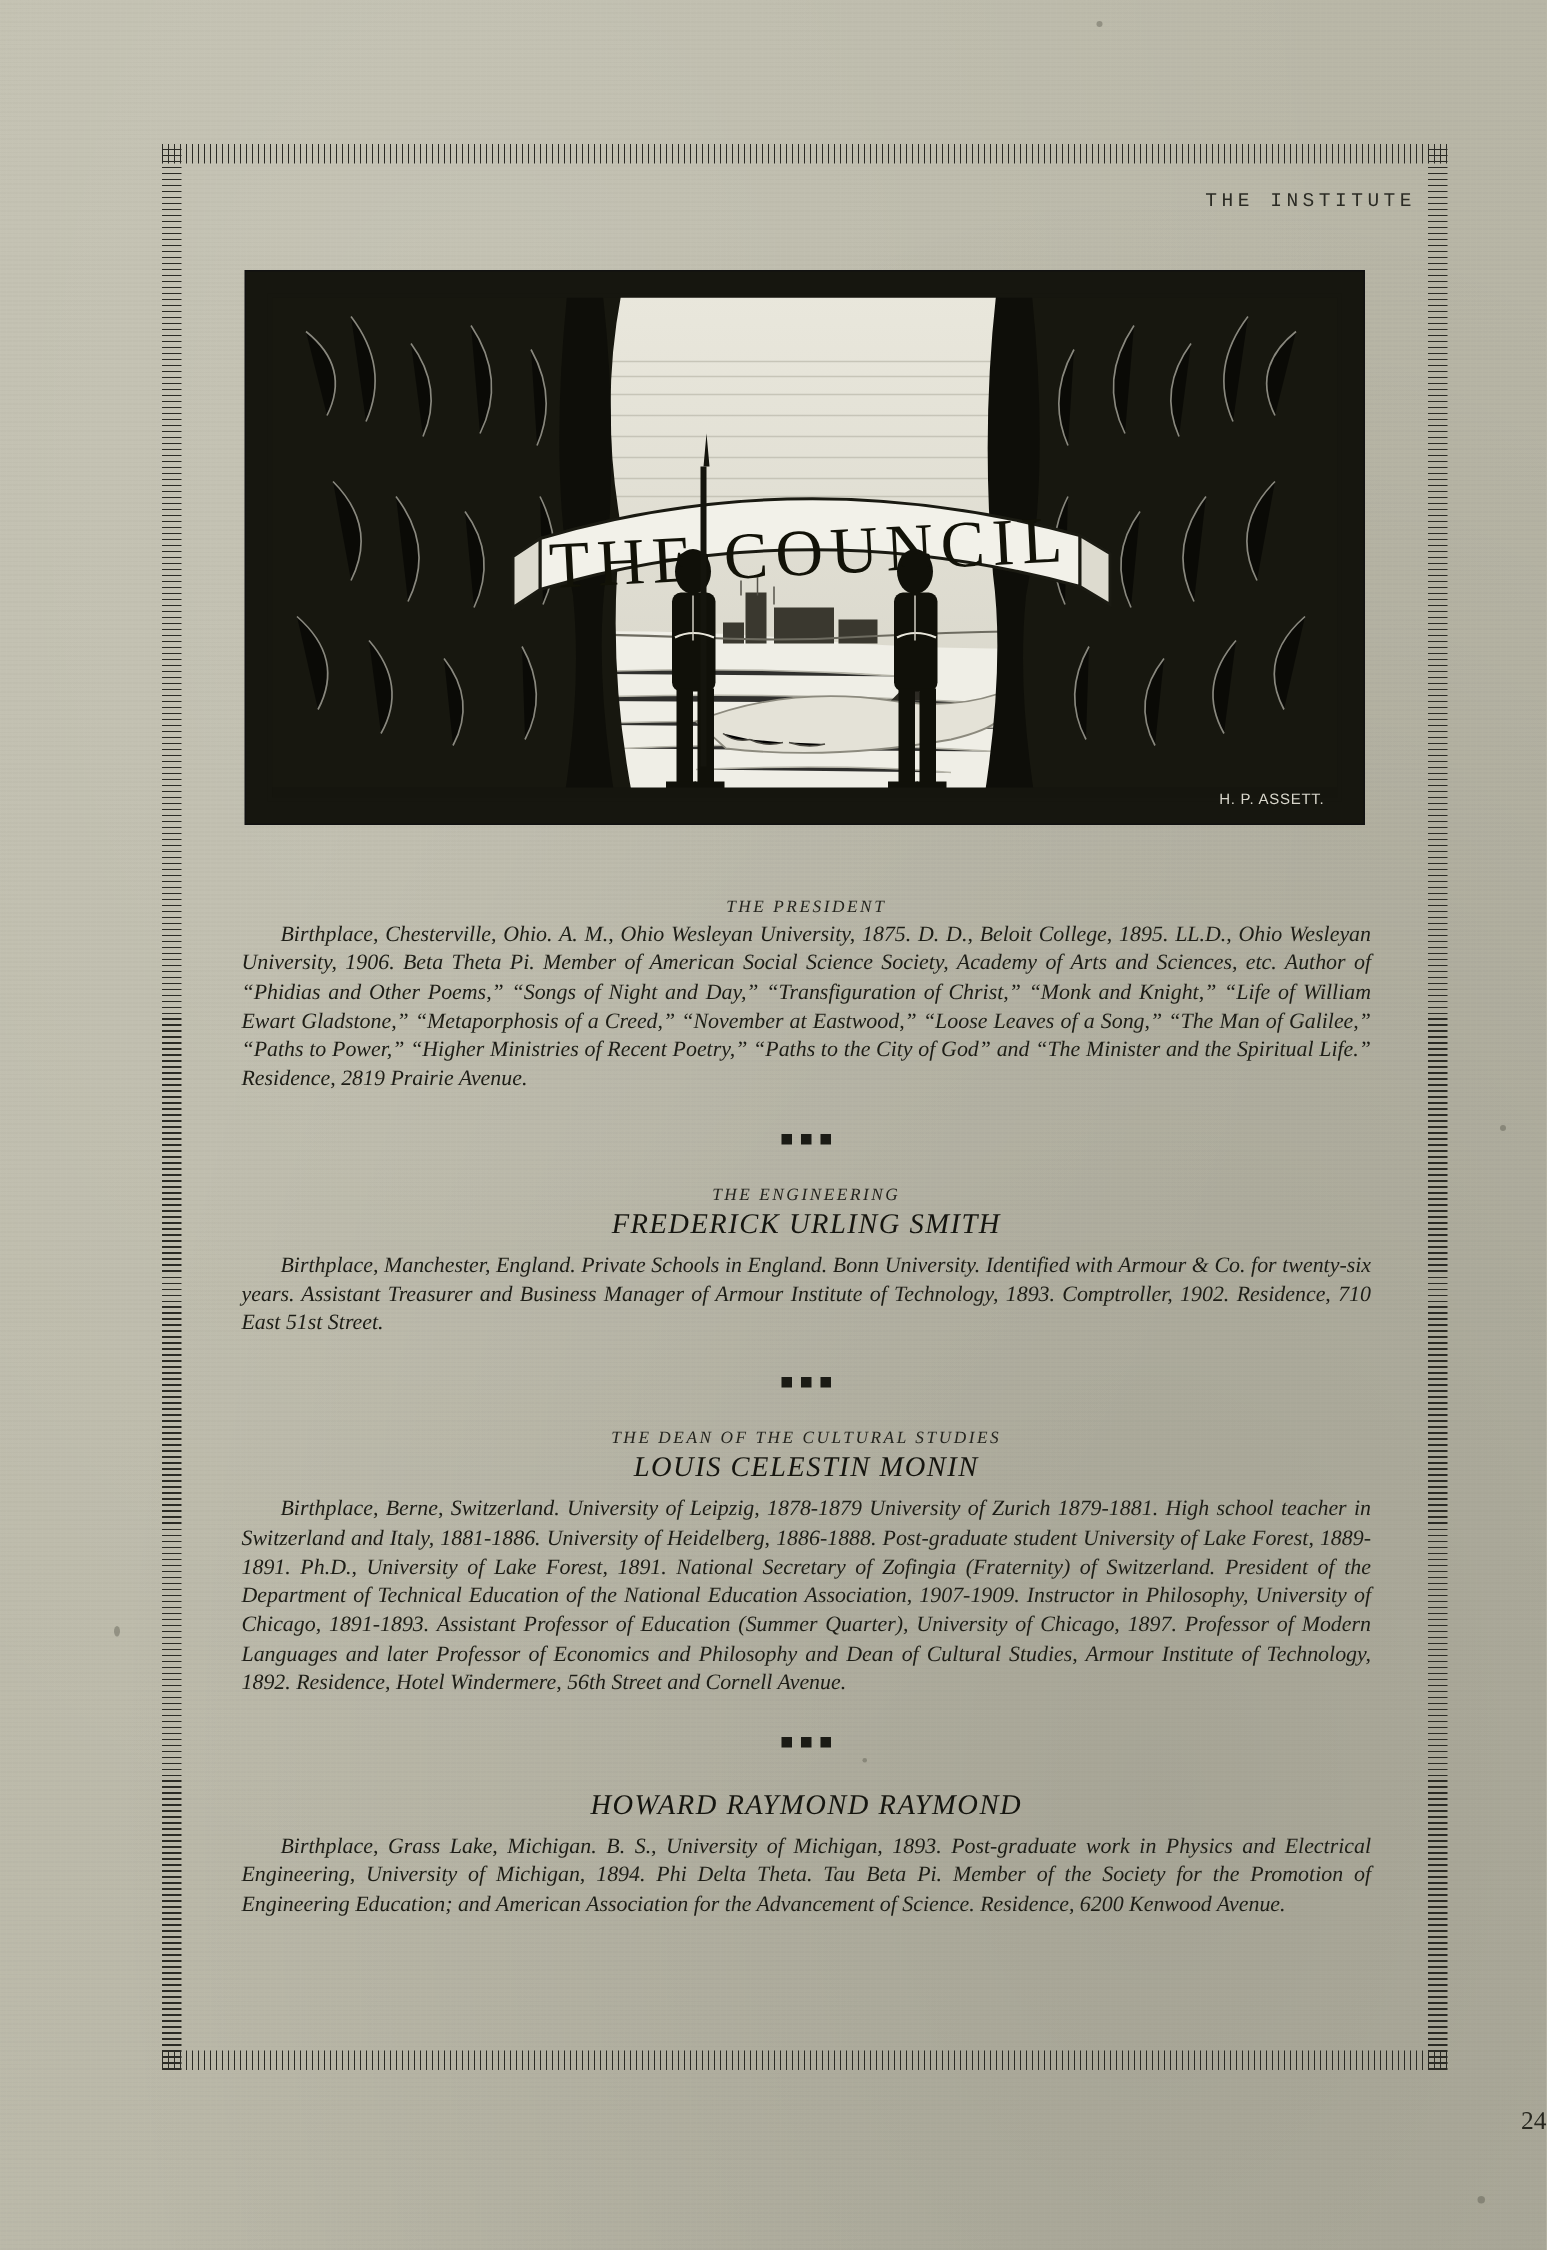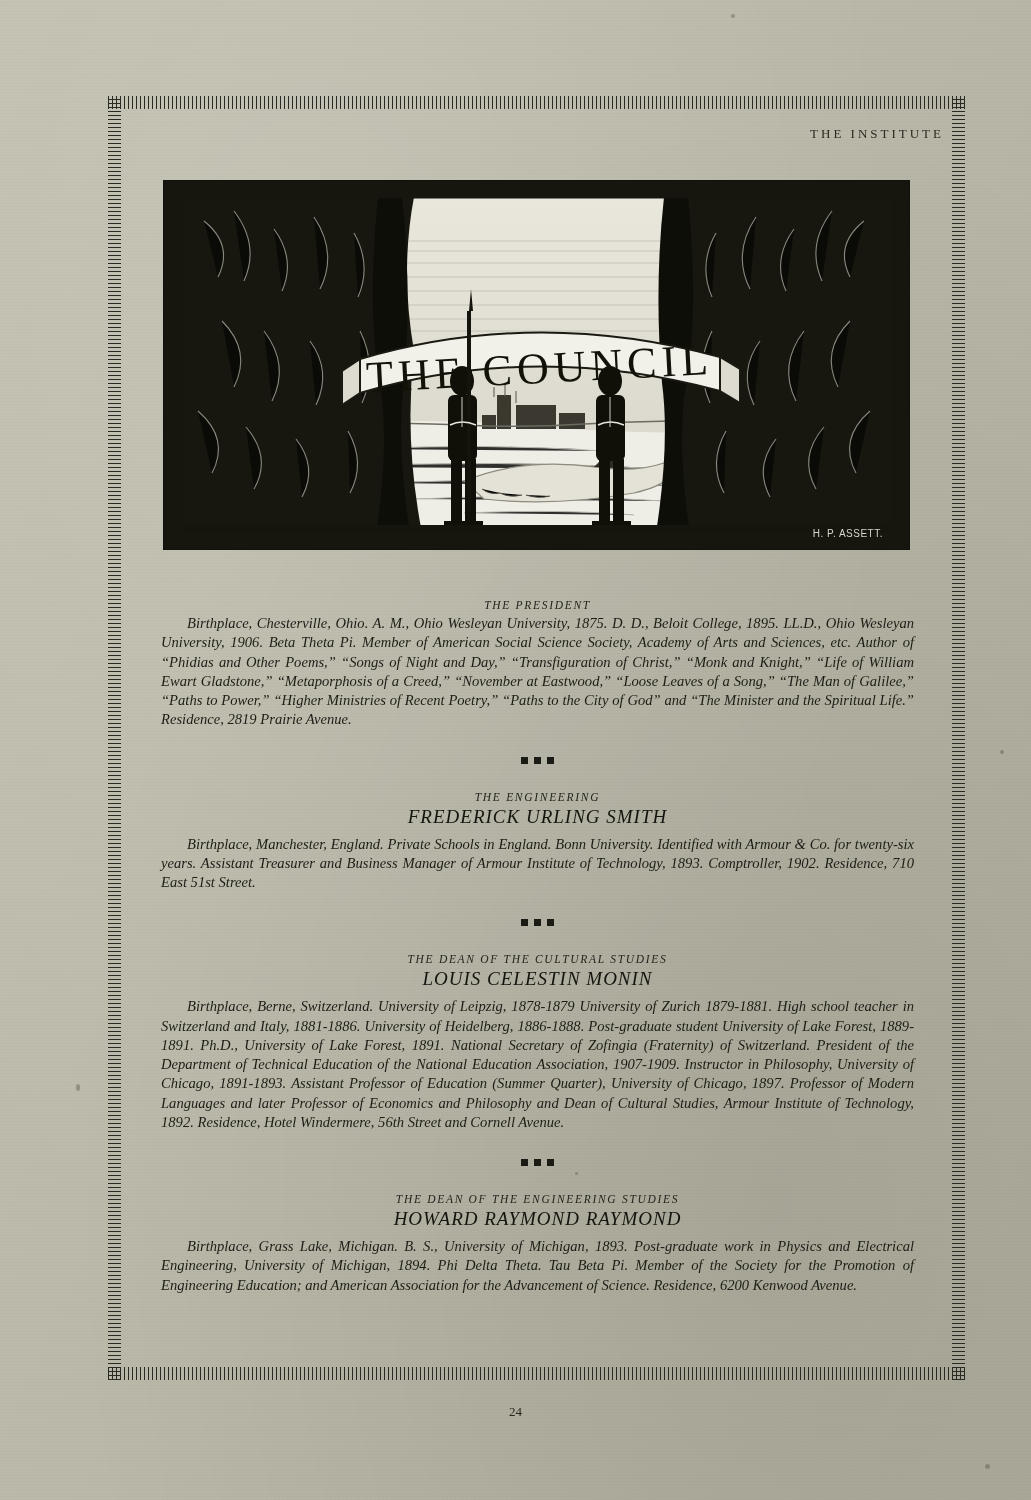--- a/index.html
+++ b/index.html
@@ -78,21 +78,21 @@
   }
 
   
   .running-head {
     position: absolute;
     right: 8px;
     top: 17px;
     font-size: 13px;
     letter-spacing: 3.0px;
     color: #2b2b24;
-    font-family: Liberation Serif, serif;
+    font-family: Liberation Mono, monospace;
   }
 
   
   .plate-wrap {
     position: absolute;
     left: 43px;
     top: 72px;
     width: 745px;
     height: 368px;
   }
@@ -159,22 +159,22 @@
     height: 7px;
     background: #1b1b15;
     margin: 0 3px;
   }
 
   .folio {
     position: absolute;
     left: 0;
     right: 0;
     top: 1404px;
-    text-align: center;
-    font-size: 13px;
+    text-align: right;
+    font-size: 17px;
     color: #27271f;
   }
 </style>
 </head>
 <body>
 
 <div class="page">
 
   <div class="grain"></div>
   <div class="speck" style="left:76px;  top:1084px; width:4px; height:7px;"></div>
@@ -357,21 +357,20 @@
           <div class="role">THE DEAN OF THE CULTURAL STUDIES</div>
           <div class="person">LOUIS CELESTIN MONIN</div>
           <p class="bio">Birthplace, Berne, Switzerland.  University of Leipzig, 1878-1879 University of Zurich 1879-1881. High school teacher in Switzerland and Italy, 1881-1886.  University of Heidelberg, 1886-1888.  Post-graduate student University of Lake Forest, 1889-1891.  Ph.D., University of Lake Forest, 1891.  National Secretary of Zofingia (Fraternity) of Switzerland.  President of the Department of Technical Education of the National Education Association, 1907-1909.  Instructor in Philosophy, University of Chicago, 1891-1893.  Assistant Professor of Education (Summer Quarter), University of Chicago, 1897.  Professor of Modern Languages and later Professor of Economics and Philosophy and Dean of Cultural Studies, Armour Institute of Technology, 1892.  Residence, Hotel Windermere, 56th Street and Cornell Avenue.</p>
         </div>
 
         <div class="dingbat">
           <span></span><span></span><span></span>
         </div>
 
         <div class="entry">
-          <div class="role">THE DEAN OF THE ENGINEERING STUDIES</div>
           <div class="person">HOWARD RAYMOND RAYMOND</div>
           <p class="bio">Birthplace, Grass Lake, Michigan.  B. S., University of Michigan, 1893.  Post-graduate work in Physics and Electrical Engineering, University of Michigan, 1894.  Phi Delta Theta.  Tau Beta Pi.  Member of the Society for the Promotion of Engineering Education; and American Association for the Advancement of Science.  Residence, 6200 Kenwood Avenue.</p>
         </div>
 
       </div>
     </div>
   </div>
 
   <div class="folio">24</div>
 </div>

